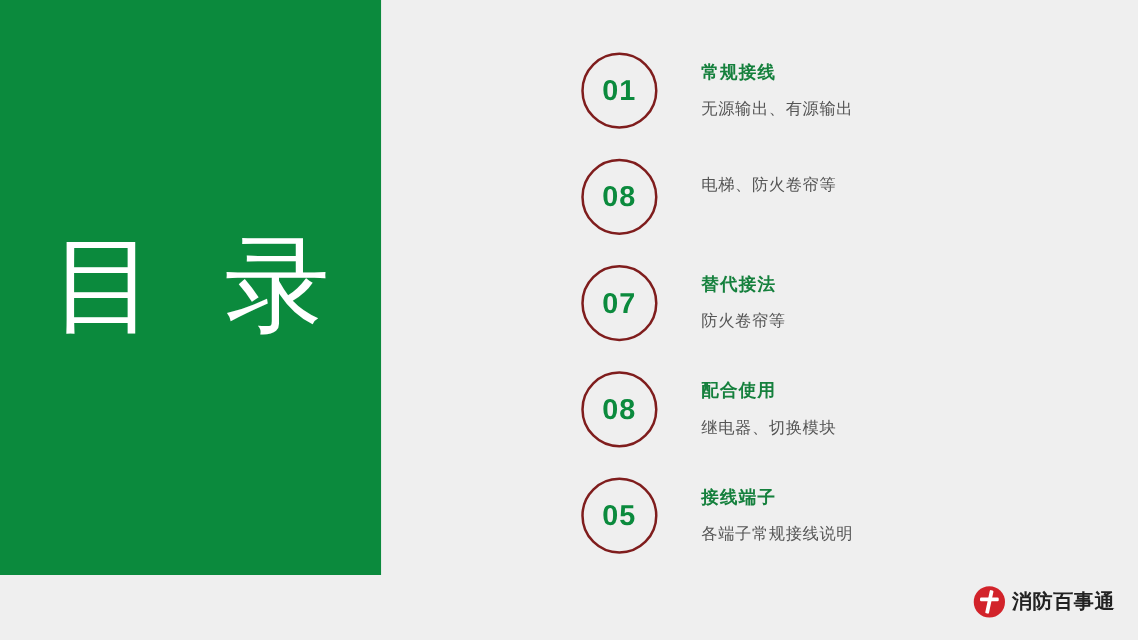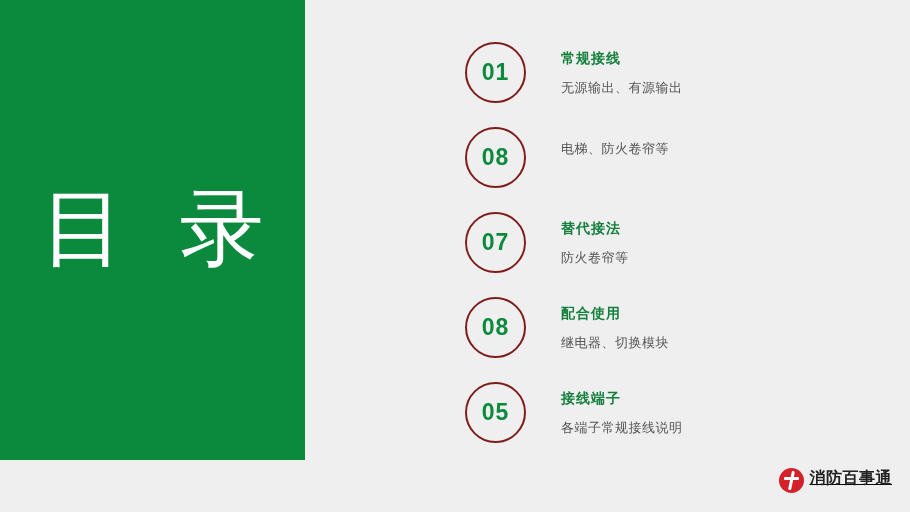--- a/index.html
+++ b/index.html
@@ -107,23 +107,22 @@
     letter-spacing: 0.5px;
     font-family: "DejaVu Sans", "Liberation Sans", sans-serif;
     white-space: nowrap;
   }
   
   .brand {
     position: absolute;
     right: 18px;
     bottom: 18px;
     display: flex;
-    align-items: flex-start;
+    align-items: center;
     height: 26px;
-    text-decoration: underline;
   }
   .brand-mark {
     width: 25px;
     height: 25px;
     border-radius: 50%;
     background: #d2232a;
     position: relative;
     margin-right: 6px;
     flex: 0 0 auto;
   }

